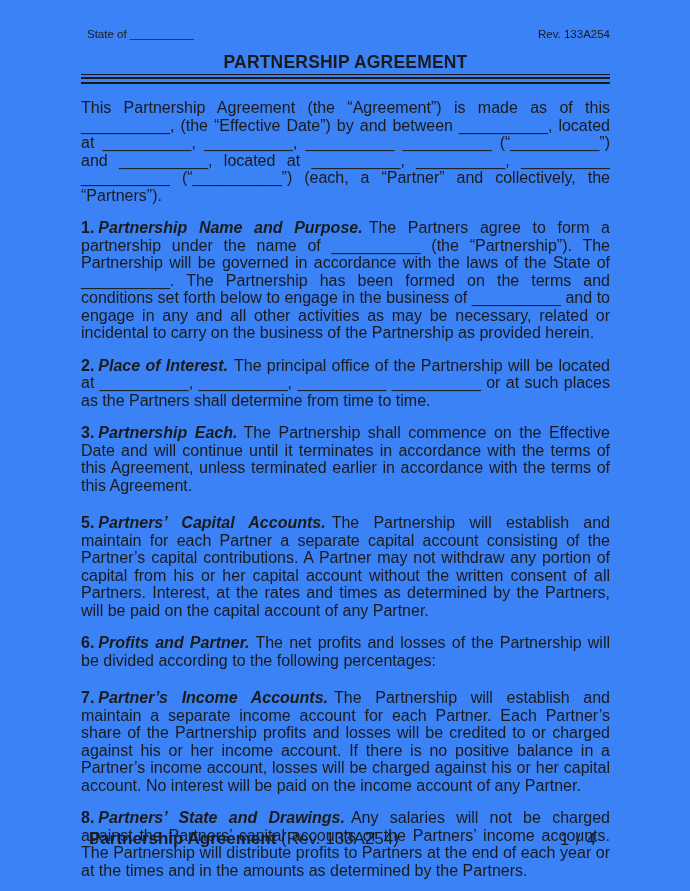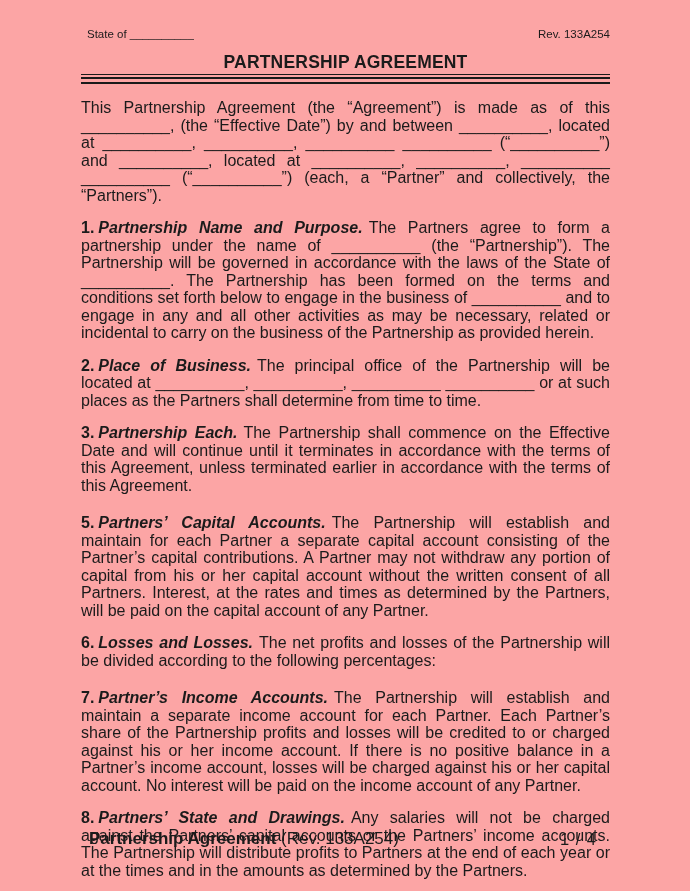--- a/index.html
+++ b/index.html
@@ -5,21 +5,21 @@
   html, body {
     margin: 0;
     padding: 0;
     background: #ffffff;
   }
   .page {
     position: relative;
     width: 690px;
     height: 891px;
     box-sizing: border-box;
-    background: #fca5a5;
+    background: #3b82f6;
     color: #1b1b1b;
     font-family: "Liberation Sans", sans-serif;
     padding: 27px 80px 0 81px;
     overflow: hidden;
   }
   .doc-header {
     display: flex;
     justify-content: space-between;
     align-items: baseline;
     font-size: 11.5px;
@@ -89,35 +89,35 @@
   <div class="rule-thin"></div>
   <div class="rule-double"></div>
 
   <p class="para intro">This Partnership Agreement (the “Agreement”) is made as of this __________, (the “Effective Date”) by and between __________, located at __________, __________, __________ __________ (“__________”) and __________, located at __________, __________, __________ __________ (“__________”) (each, a “Partner” and collectively, the “Partners”).</p>
 
   <p class="para">
     <span class="sec-num">1.</span><span class="sec-head">Partnership Name and Purpose.</span><span>The Partners agree to form a partnership under the name of __________ (the “Partnership”). The Partnership will be governed in accordance with the laws of the State of __________. The Partnership has been formed on the terms and conditions set forth below to engage in the business of __________ and to engage in any and all other activities as may be necessary, related or incidental to carry on the business of the Partnership as provided herein.</span>
   </p>
 
   <p class="para">
-    <span class="sec-num">2.</span><span class="sec-head">Place of Business.</span><span>The principal office of the Partnership will be located at __________, __________, __________ __________ or at such places as the Partners shall determine from time to time.</span>
+    <span class="sec-num">2.</span><span class="sec-head">Place of Interest.</span><span>The principal office of the Partnership will be located at __________, __________, __________ __________ or at such places as the Partners shall determine from time to time.</span>
   </p>
 
   <p class="para">
     <span class="sec-num">3.</span><span class="sec-head">Partnership Each.</span><span>The Partnership shall commence on the Effective Date and will continue until it terminates in accordance with the terms of this Agreement, unless terminated earlier in accordance with the terms of this Agreement.</span>
   </p>
 
 
 
   <p class="para gap-lg">
     <span class="sec-num">5.</span><span class="sec-head">Partners’ Capital Accounts.</span><span>The Partnership will establish and maintain for each Partner a separate capital account consisting of the Partner’s capital contributions. A Partner may not withdraw any portion of capital from his or her capital account without the written consent of all Partners. Interest, at the rates and times as determined by the Partners, will be paid on the capital account of any Partner.</span>
   </p>
 
   <p class="para">
-    <span class="sec-num">6.</span><span class="sec-head">Losses and Losses.</span><span>The net profits and losses of the Partnership will be divided according to the following percentages:</span>
+    <span class="sec-num">6.</span><span class="sec-head">Profits and Partner.</span><span>The net profits and losses of the Partnership will be divided according to the following percentages:</span>
   </p>
 
   <p class="para gap-lg">
     <span class="sec-num">7.</span><span class="sec-head">Partner’s Income Accounts.</span><span>The Partnership will establish and maintain a separate income account for each Partner. Each Partner’s share of the Partnership profits and losses will be credited to or charged against his or her income account. If there is no positive balance in a Partner’s income account, losses will be charged against his or her capital account. No interest will be paid on the income account of any Partner.</span>
   </p>
 
   <p class="para">
     <span class="sec-num">8.</span><span class="sec-head">Partners’ State and Drawings.</span><span>Any salaries will not be charged against the Partners’ capital accounts or the Partners’ income accounts. The Partnership will distribute profits to Partners at the end of each year or at the times and in the amounts as determined by the Partners.</span>
   </p>
 

